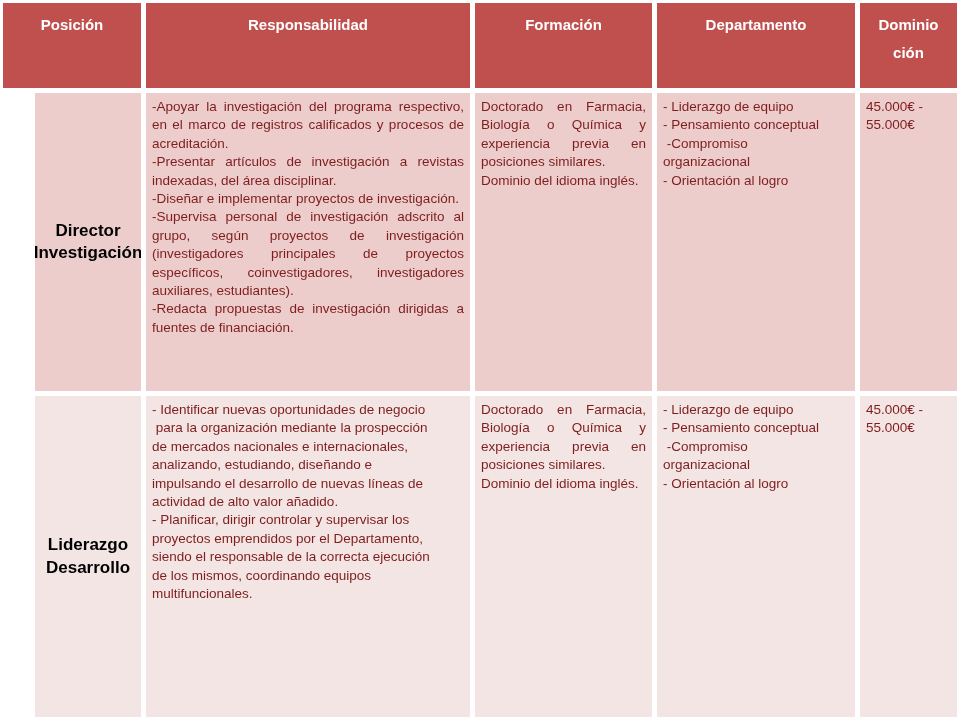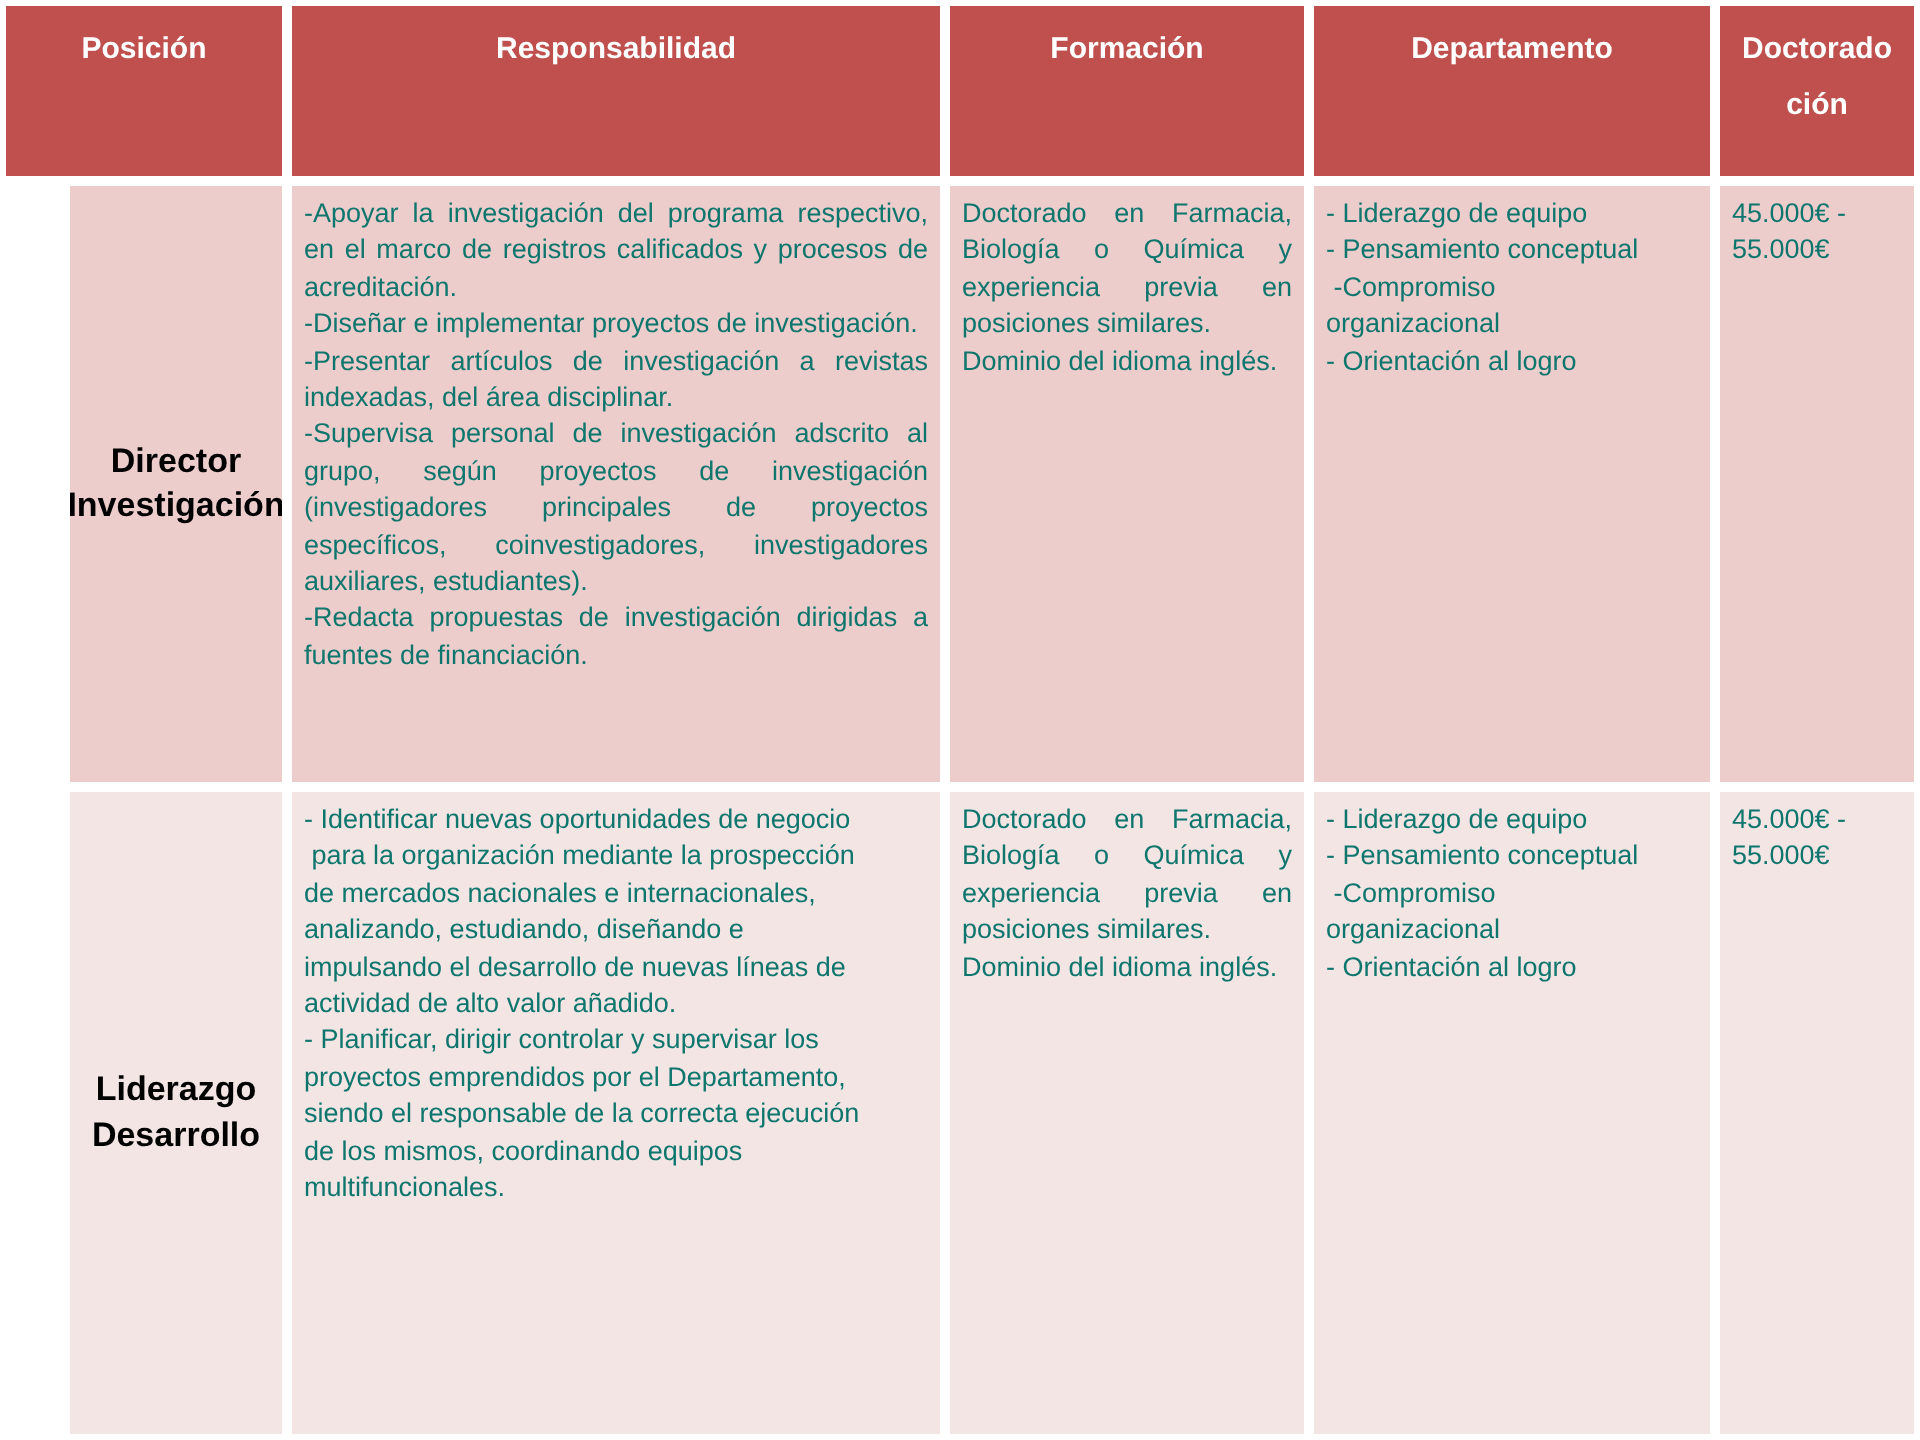--- a/index.html
+++ b/index.html
@@ -23,21 +23,21 @@
     color: #ffffff;
     font-weight: bold;
     font-size: 15px;
     text-align: center;
     padding: 8px 4px 0 4px;
     line-height: 1.85;
   }
   .cell {
     font-size: 13.5px;
     line-height: 18.4px;
-    color: #0f766e;
+    color: #7f1d1d;
     padding: 5px 6px;
     overflow: hidden;
   }
   .row1 { background: #eccdcc; }
   .row2 { background: #f2e5e4; }
   .pos {
     display: flex;
     align-items: center;
     justify-content: center;
     text-align: center;
@@ -54,27 +54,27 @@
 </style>
 </head>
 <body>
 
 <div class="slide">
 
   <div class="th">Posición</div>
   <div class="th">Responsabilidad</div>
   <div class="th">Formación</div>
   <div class="th">Departamento</div>
-  <div class="th">Doctorado ción</div>
+  <div class="th">Dominio ción</div>
 
   <div class="cell row1 pos">Director Investigación</div>
   <div class="cell row1 justify">
     <p>-Apoyar la investigación del programa respectivo, en el marco de registros calificados y procesos de acreditación.</p>
+    <p>-Presentar artículos de investigación a revistas indexadas, del área disciplinar.</p>
     <p>-Diseñar e implementar proyectos de investigación.</p>
-    <p>-Presentar artículos de investigación a revistas indexadas, del área disciplinar.</p>
     <p>-Supervisa personal de investigación adscrito al grupo, según proyectos de investigación (investigadores principales de proyectos específicos, coinvestigadores, investigadores auxiliares, estudiantes).</p>
     <p>-Redacta propuestas de investigación dirigidas a fuentes de financiación.</p>
   </div>
   <div class="cell row1 justify">
     <p>Doctorado en Farmacia, Biología o Química y experiencia previa en posiciones similares.</p>
     <p>Dominio del idioma inglés.</p>
   </div>
   <div class="cell row1 pre">
     <p>- Liderazgo de equipo</p>
     <p>- Pensamiento conceptual</p>

